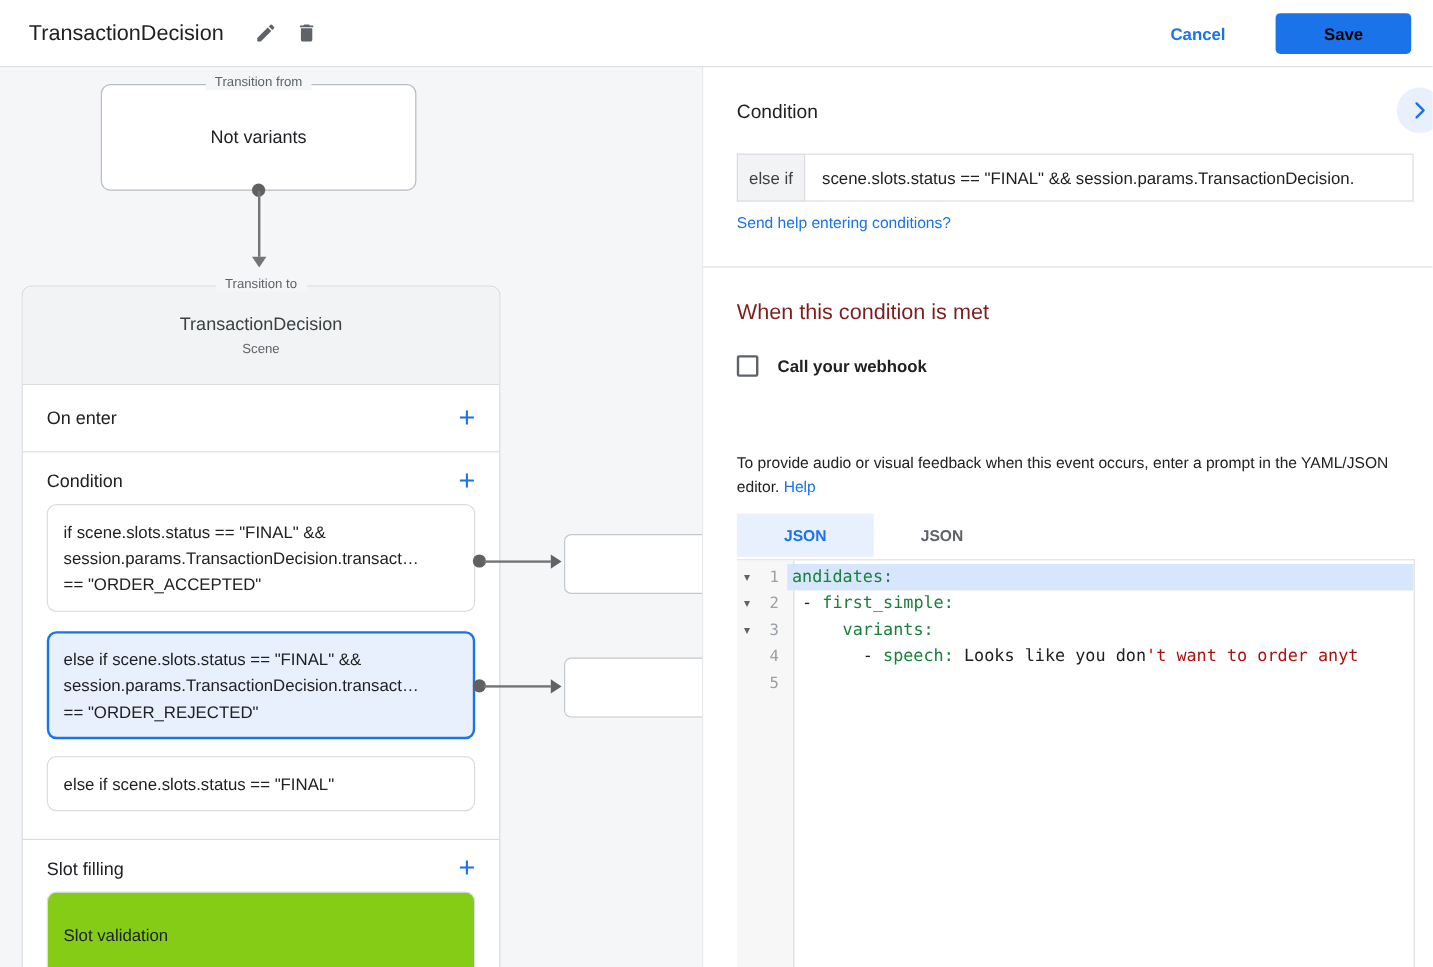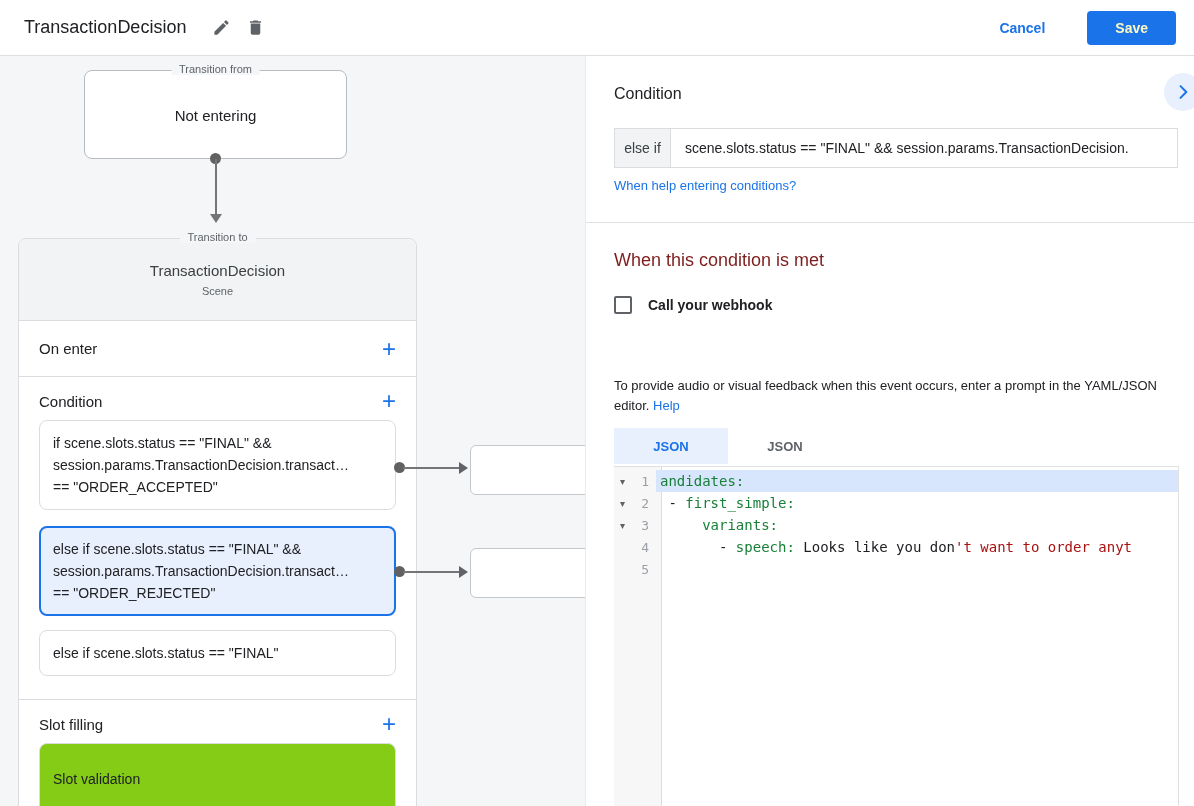--- a/index.html
+++ b/index.html
@@ -10,22 +10,22 @@
   
   .topbar { position:absolute; left:0; top:0; width:1194px; height:56px; background:#fff;
             border-bottom:1px solid #e0e0e0; display:flex; align-items:center; padding:0 18px 0 24px; z-index:30; }
   .topbar-title { font-size:18px; color:#202124; margin-right:18px; }
   .icon-btn { width:34px; height:34px; border:none; background:transparent; display:flex;
               align-items:center; justify-content:center; cursor:pointer; border-radius:50%; }
   .icon-btn svg { fill:#5f6368; }
   .topbar-spacer { flex:1; }
   .cancel-btn { background:transparent; border:none; color:#1a73e8; font-size:14px; font-weight:700;
                 font-family:"Liberation Sans",sans-serif; padding:8px 16px; margin-right:26px; cursor:pointer; }
-  .save-btn { background:#1a73e8; border:none; color:#fef9c3; font-size:14px; font-weight:700;
-              font-family:"Liberation Sans",sans-serif; padding:9px 28px; border-radius:4px; cursor:pointer; }
+  .save-btn { background:#1a73e8; border:none; color:#000000; font-size:14px; font-weight:700;
+              font-family:"Liberation Sans",sans-serif; padding:9px 40px; border-radius:4px; cursor:pointer; }
 
   
   .canvas { position:absolute; left:0; top:56px; width:585px; height:750px; background:#f5f6f8; overflow:hidden; }
 
   .from-box { position:absolute; left:84px; top:14px; width:263px; height:89px; background:#fff;
               border:1px solid #b8bcc2; border-radius:8px; }
   .legend { position:absolute; top:-8px; left:50%; transform:translateX(-50%); background:#f5f6f8;
             padding:0 8px; font-size:11px; color:#5f6368; white-space:nowrap; }
   .from-text { position:absolute; left:0; right:0; top:50%; transform:translateY(-50%);
                text-align:center; font-size:15px; color:#202124; }
@@ -132,21 +132,21 @@
     </button>
     <div class="topbar-spacer"></div>
     <button class="cancel-btn">Cancel</button>
     <button class="save-btn">Save</button>
   </div>
 
   <div class="canvas">
 
     <div class="from-box">
       <span class="legend">Transition from</span>
-      <div class="from-text">Not entering</div>
+      <div class="from-text">Not variants</div>
     </div>
     <div class="v-dot"></div>
     <div class="v-line"></div>
     <div class="v-arrow"></div>
 
     <div class="scene-card">
       <span class="legend">Transition to</span>
       <div class="scene-header">
         <div class="scene-title">TransactionDecision</div>
         <div class="scene-subtitle">Scene</div>
@@ -203,21 +203,21 @@
     <button class="chevron-btn">
       <svg width="20" height="20" viewBox="0 0 24 24" fill="none" stroke="#1a73e8" stroke-width="2.4" stroke-linecap="round" stroke-linejoin="round">
           <polyline points="9 5 16 12 9 19"></polyline>
         </svg>
     </button>
 
     <div class="cond-row">
       <div class="cond-prefix">else if</div>
       <input class="cond-input" type="text" value="scene.slots.status == &quot;FINAL&quot; &amp;&amp; session.params.TransactionDecision." style="">
     </div>
-    <a class="help-link">When help entering conditions?</a>
+    <a class="help-link">Send help entering conditions?</a>
 
     <div class="panel-divider"></div>
 
     <div class="when-title">When this condition is met</div>
 
     <div class="check-row" style="top:240px;">
       <div class="cb unchecked"></div>
       <span class="check-label">Call your webhook</span>
     </div>
 

